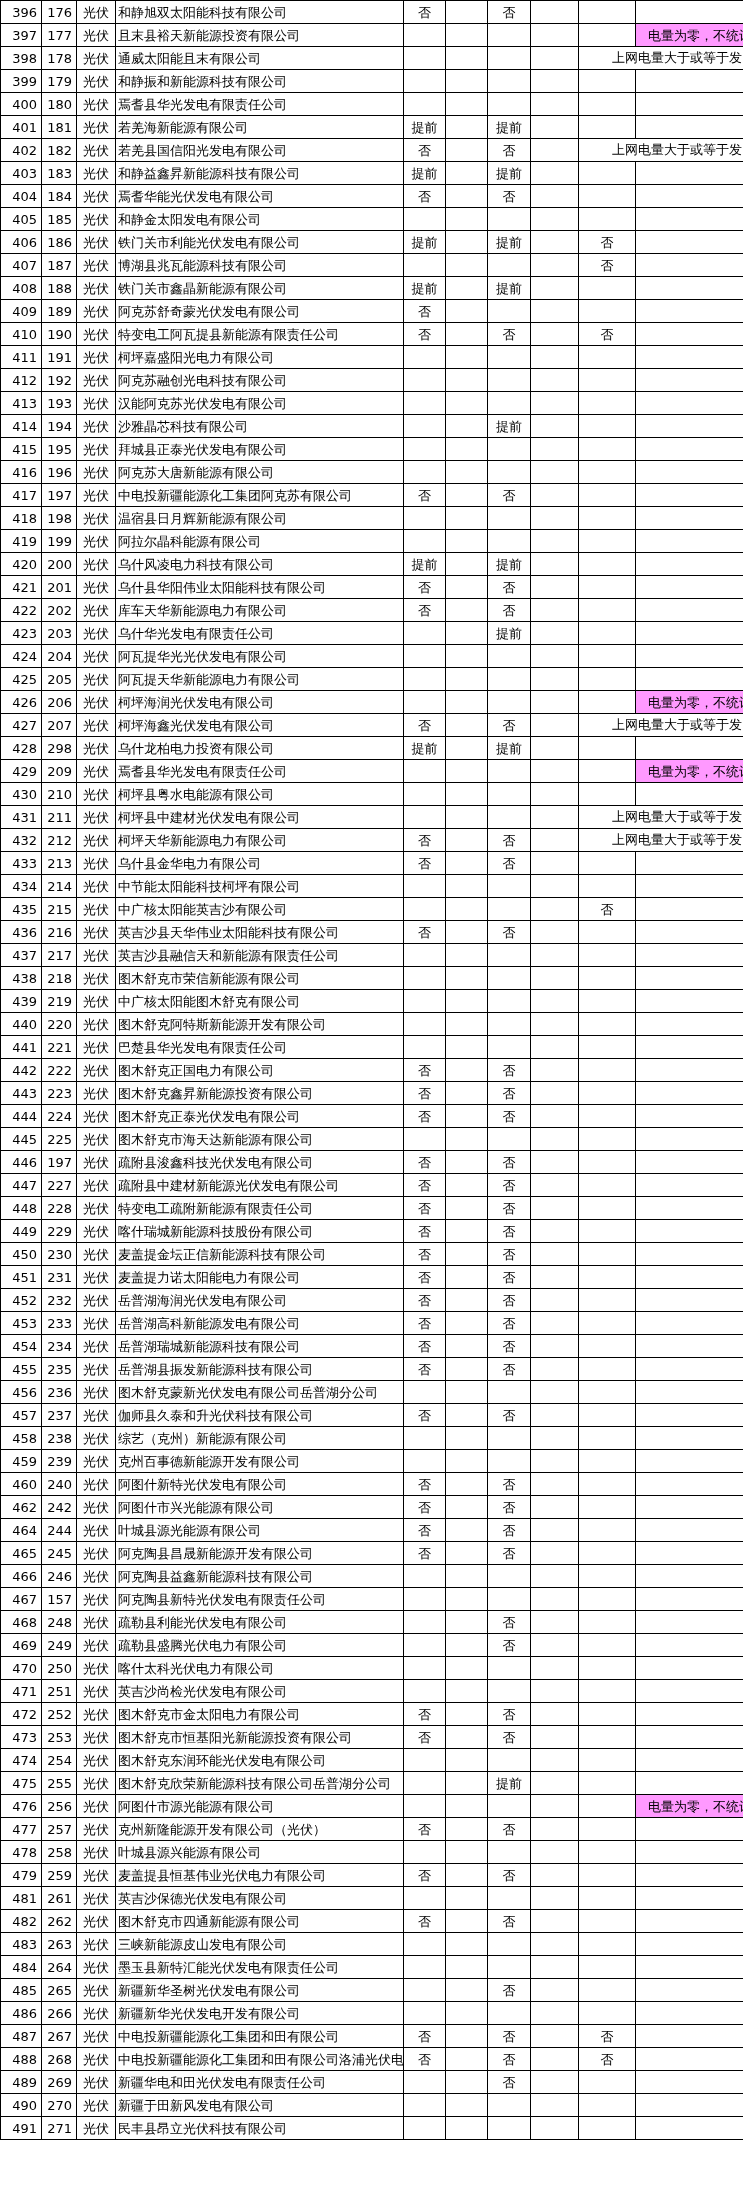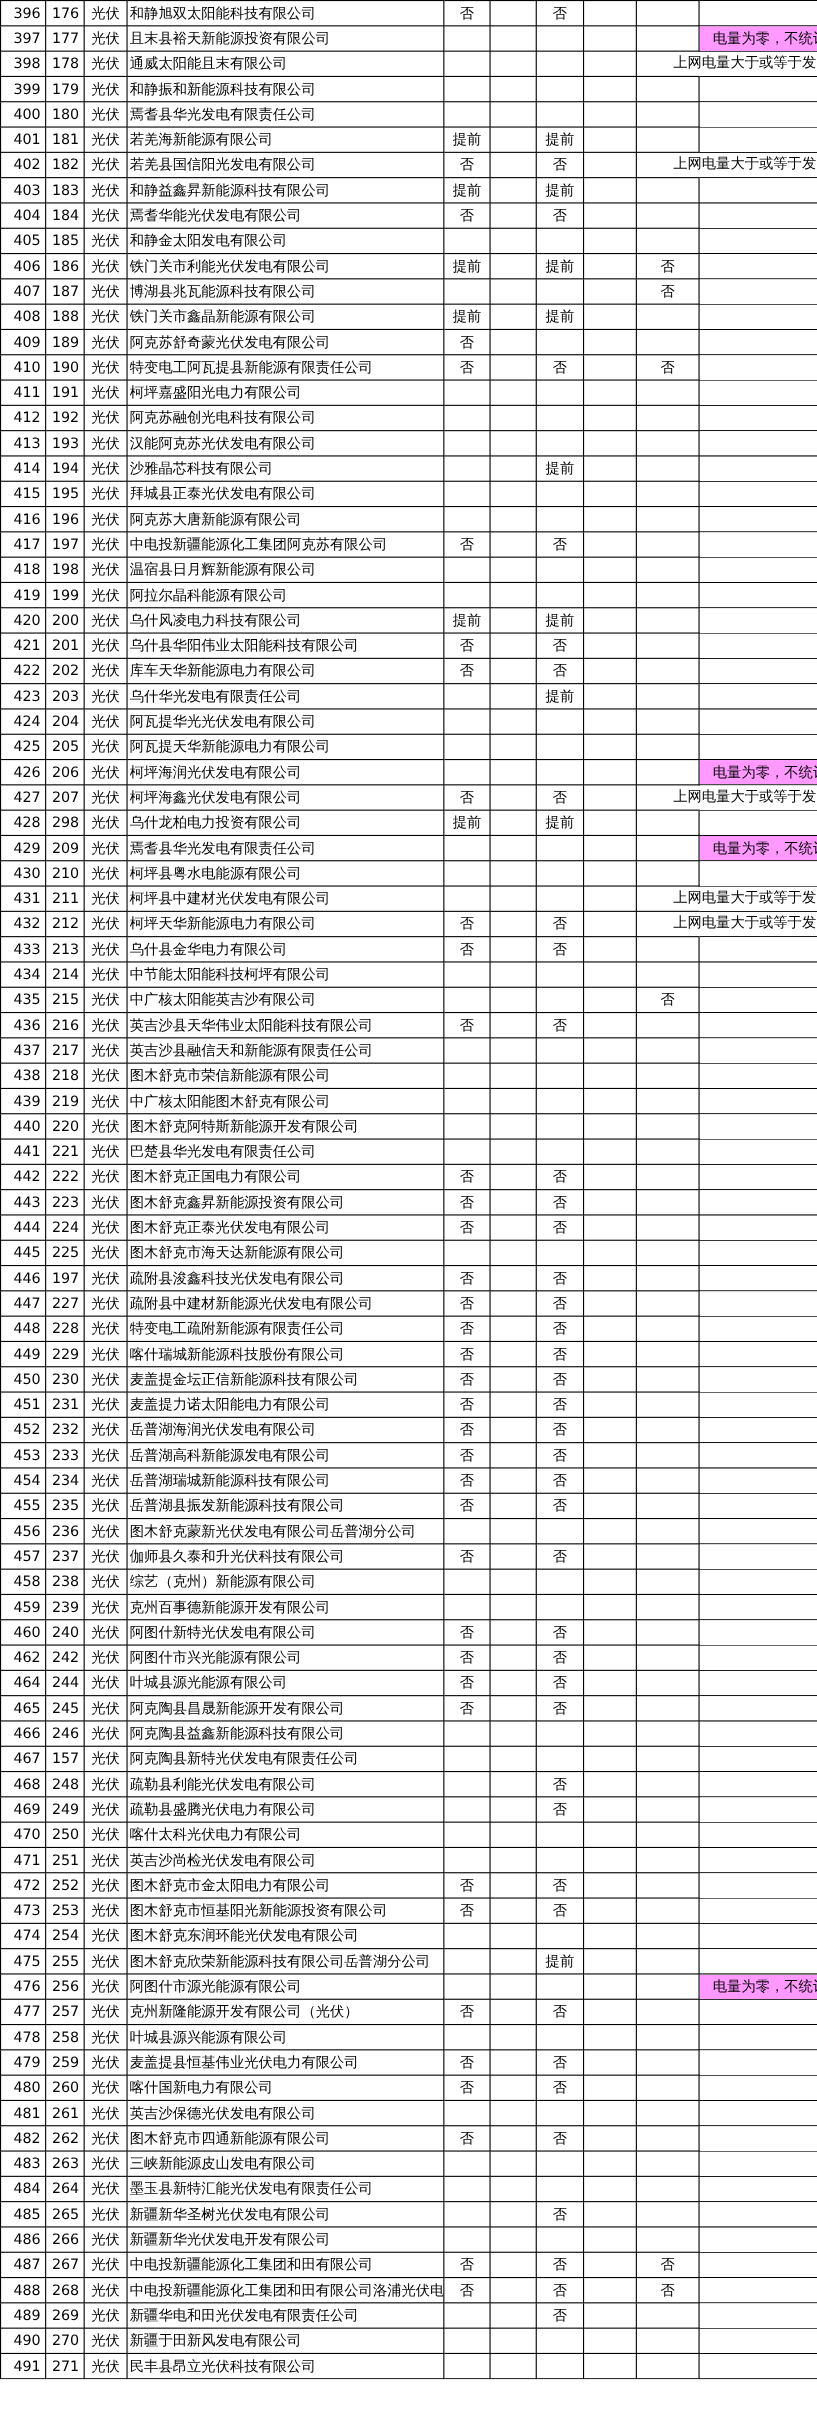--- a/index.html
+++ b/index.html
@@ -1130,32 +1130,20 @@
     <td class="ctr"><span>光伏</span></td>
     <td class="company"><span>麦盖提县恒基伟业光伏电力有限公司</span></td>
     <td class="ctr"><span>否</span></td>
     <td></td>
     <td class="ctr"><span>否</span></td>
     <td></td>
     <td class="ctr flag3"><span></span></td>
     <td class="remark"><span class="rtext"></span></td>
   </tr>
 
-  <tr>
-    <td class="num"><span>480</span></td>
-    <td class="num"><span>260</span></td>
-    <td class="ctr"><span>光伏</span></td>
-    <td class="company"><span>喀什国新电力有限公司</span></td>
-    <td class="ctr"><span>否</span></td>
-    <td></td>
-    <td class="ctr"><span>否</span></td>
-    <td></td>
-    <td class="ctr flag3"><span></span></td>
-    <td class="remark"><span class="rtext"></span></td>
-  </tr>
 
   <tr>
     <td class="num"><span>481</span></td>
     <td class="num"><span>261</span></td>
     <td class="ctr"><span>光伏</span></td>
     <td class="company"><span>英吉沙保德光伏发电有限公司</span></td>
     <td class="ctr"><span></span></td>
     <td></td>
     <td class="ctr"><span></span></td>
     <td></td>

